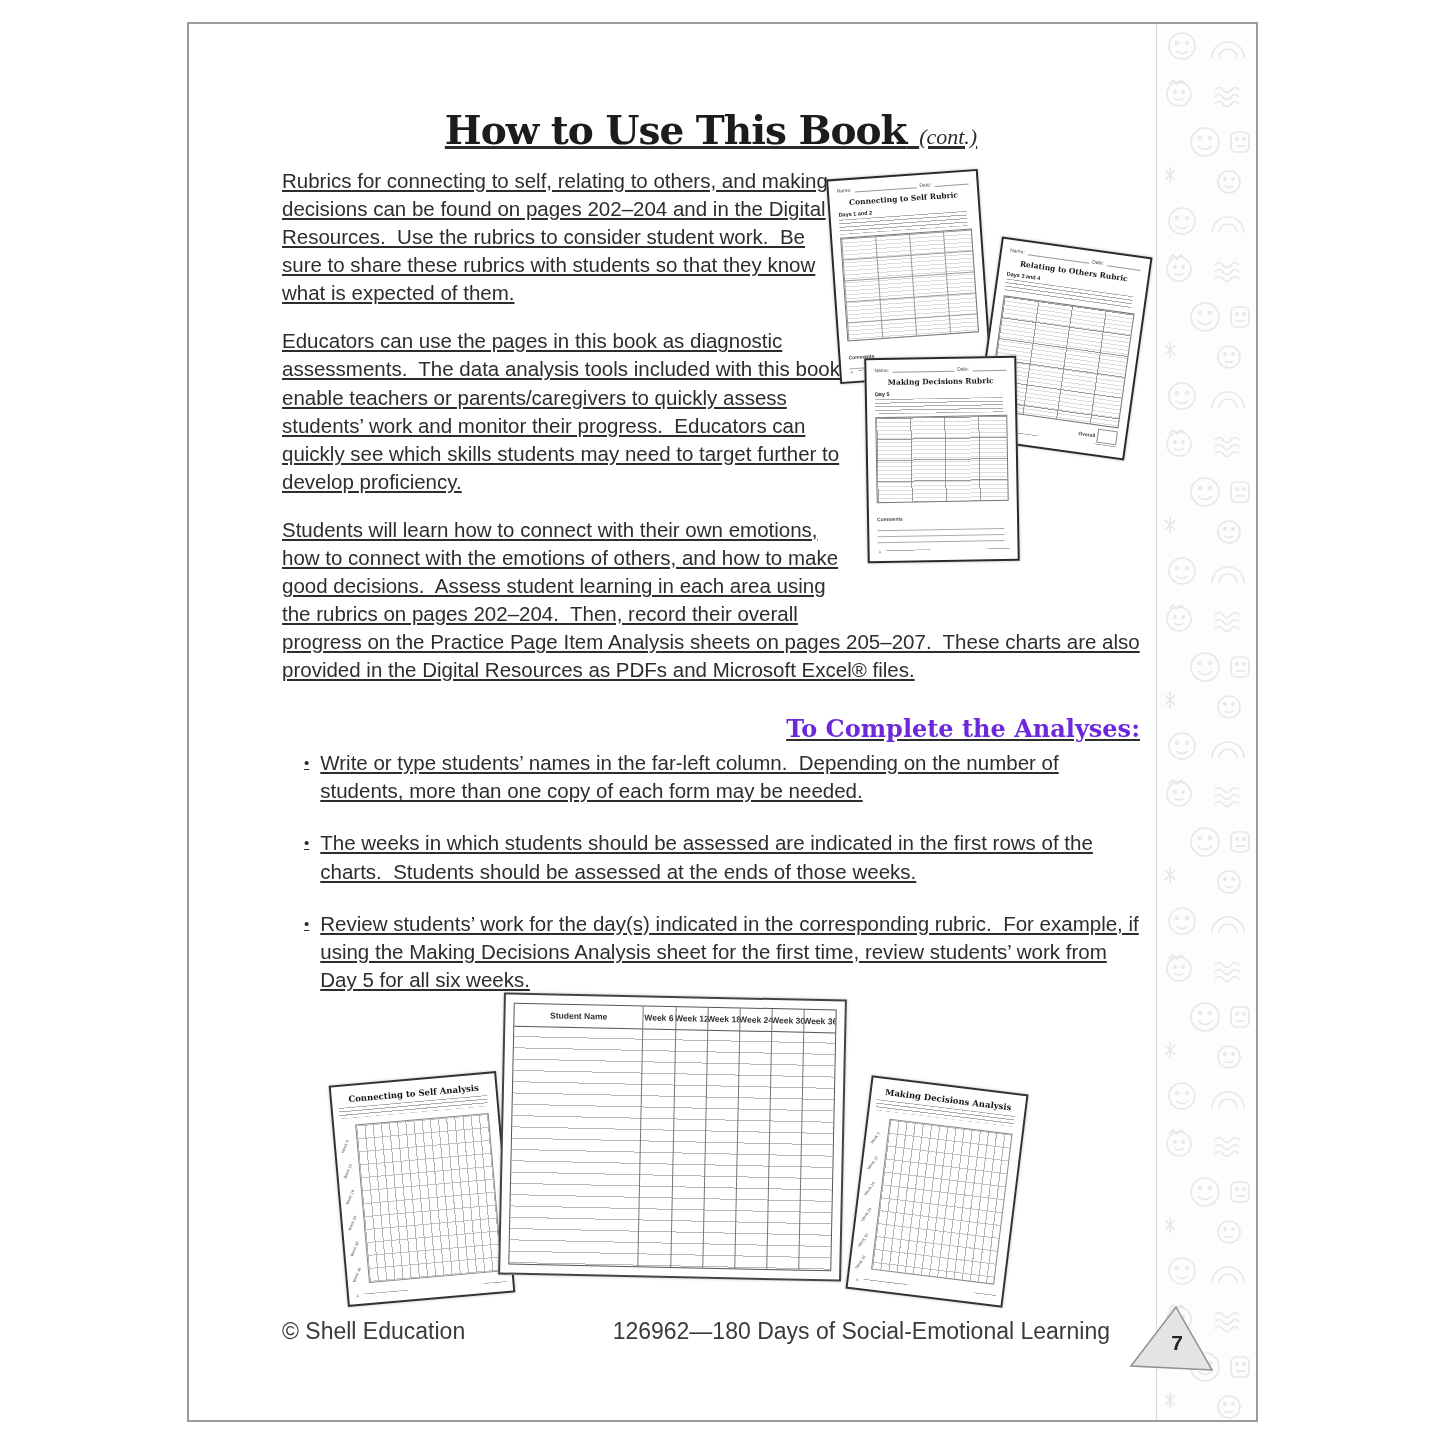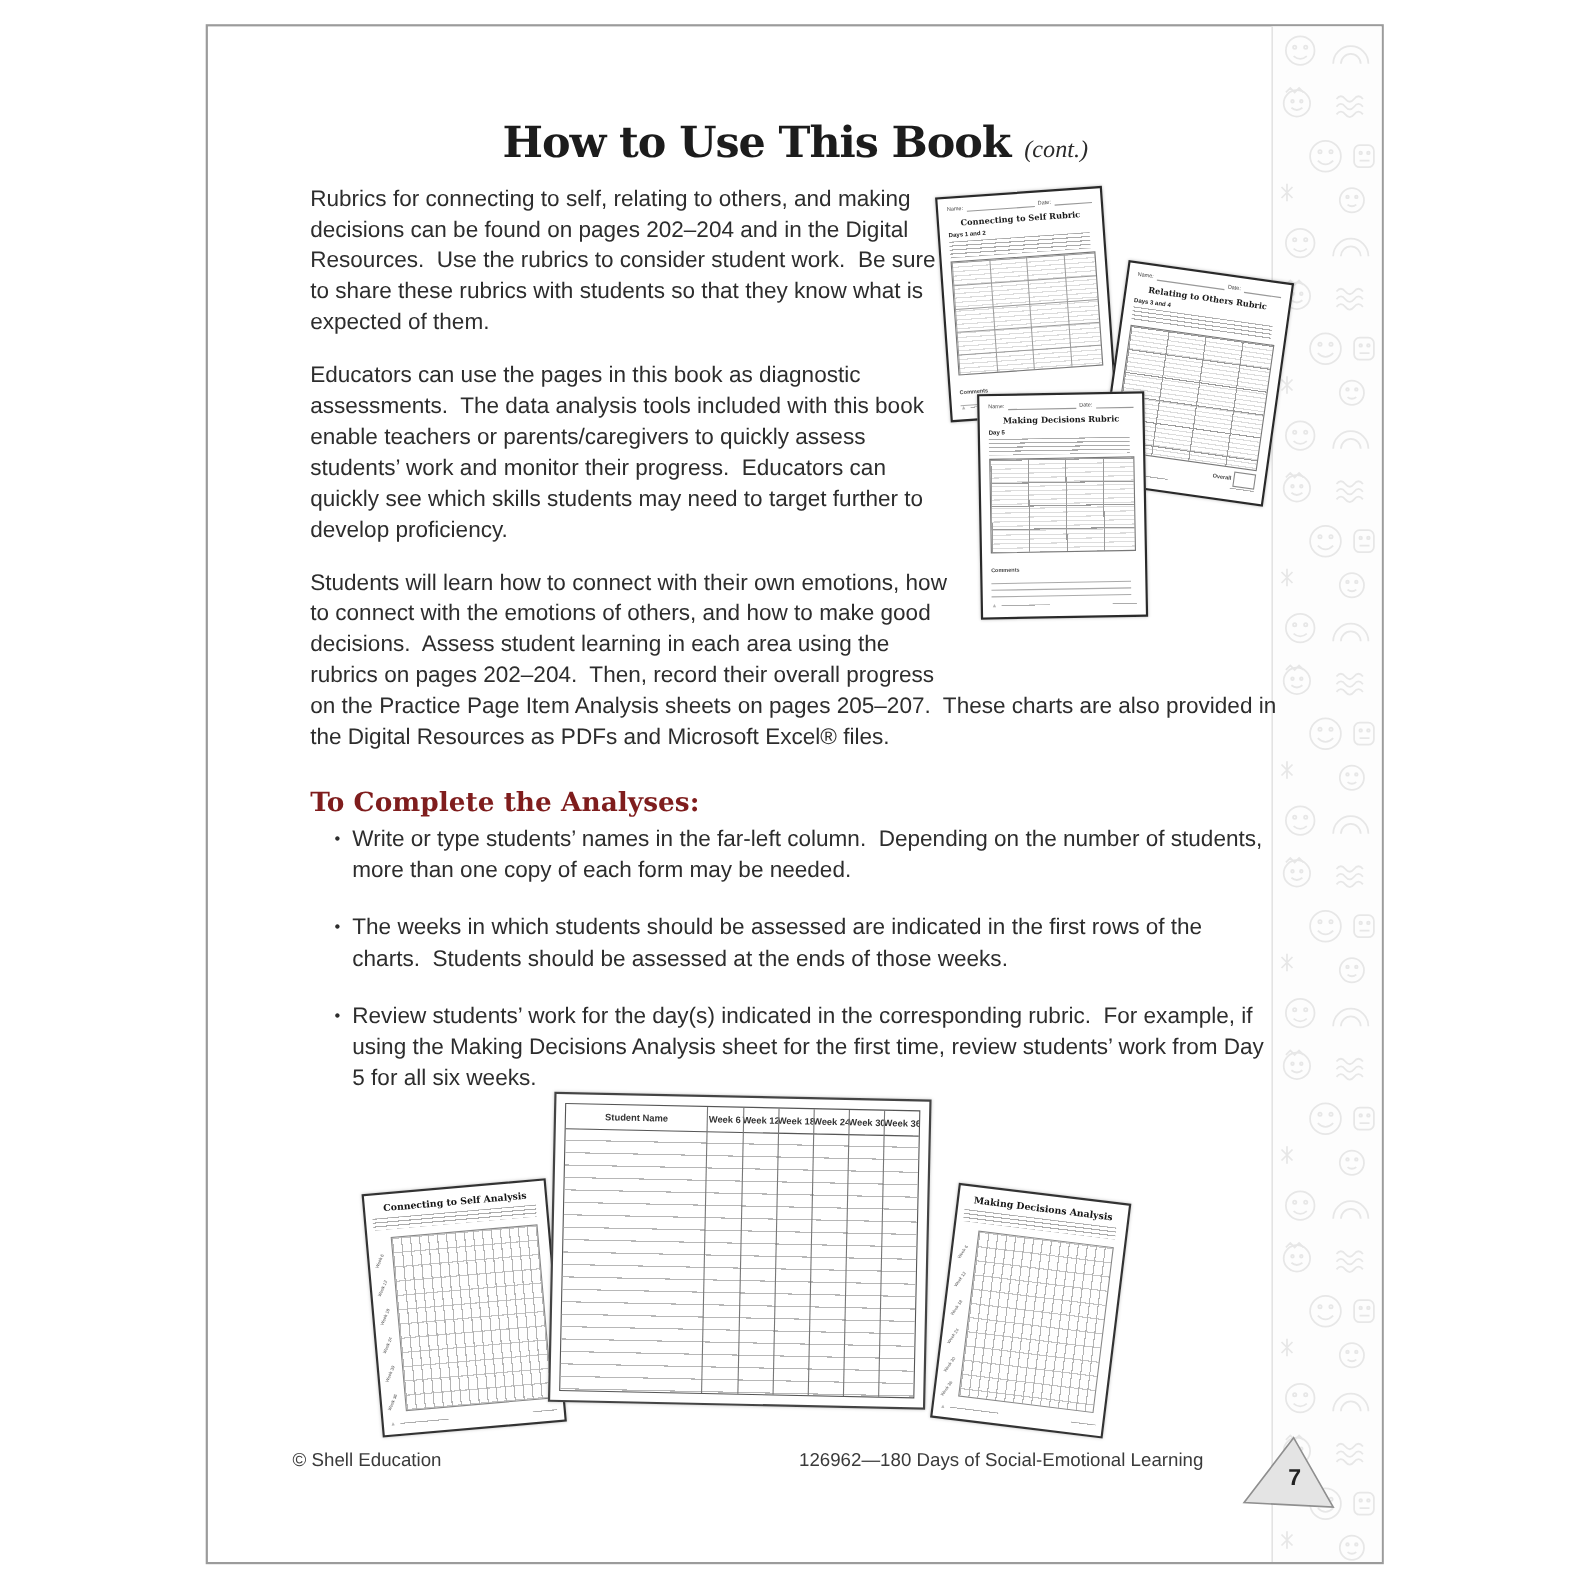--- a/index.html
+++ b/index.html
@@ -1,30 +1,30 @@
 <!DOCTYPE html>
 <html><head>
 <meta charset="utf-8">
 <style>
   html,body{margin:0;padding:0;background:#ffffff;}
   #stage{position:relative;width:1445px;height:1445px;background:#fff;overflow:hidden;
          font-family:"Liberation Sans","DejaVu Sans",sans-serif;color:#2d2d2d;}
   
   .book-page{position:absolute;left:187px;top:22px;width:1071px;height:1400px;
              box-sizing:border-box;background:#fff;border:2px solid #9b9b9b;}
-  .page-inner{position:relative;box-sizing:border-box;padding:83px 92px 0 93px;z-index:1;}
+  .page-inner{position:relative;box-sizing:border-box;padding:83px 116px 0 93px;z-index:1;text-decoration:underline;}
   h1.page-title{margin:0 0 14px 0;text-align:center;
      font-family:"DejaVu Serif","Liberation Serif",serif;font-weight:bold;
      font-size:39px;letter-spacing:-1px;color:#1c1c1c;white-space:nowrap;}
   h1 .cont{font-family:"Liberation Serif",serif;font-weight:normal;font-style:italic;
      font-size:22px;letter-spacing:0;color:#2a2a2a;}
   h2.sec{margin:26px 0 12px 0;font-family:"DejaVu Serif","Liberation Serif",serif;
      font-weight:bold;font-size:29px;letter-spacing:-0.5px;color:#1c1c1c;}
   h3.sec{margin:30px 0 0 0;font-family:"DejaVu Serif","Liberation Serif",serif;
-     font-weight:bold;font-size:24px;color:#7f1d1d;}
+     font-weight:bold;font-size:24px;color:#6d28d9;text-align:right;}
   p.body{margin:0 0 20px 0;font-size:20.5px;line-height:1.37;}
   ul.bullets{list-style:none;margin:6px 0 0 0;padding:0 0 0 22px;}
   ul.bullets li{display:flex;gap:11px;margin:0 0 24px 0;font-size:20.5px;line-height:1.37;}
   ul.bullets .dot{flex:0 0 auto;font-size:15px;line-height:1.9;color:#2d2d2d;}
   
   .rubric-stack{float:right;width:280px;height:445px;margin:-8px 0 6px 16px;position:relative;}
   .mini-page{position:absolute;box-sizing:border-box;width:152px;height:205px;background:#fff;
      border:2px solid #2a2a2a;box-shadow:0 0 3px rgba(0,0,0,.28);padding:7px 8px;
      display:flex;flex-direction:column;}
   .rub-1{left:-27px;top:15px;transform:rotate(-4deg);z-index:1;}
@@ -87,22 +87,22 @@
   .c-name{width:40%;}
   .c-wk{width:10%;}
   .ia-body{position:absolute;left:0;right:0;top:22px;bottom:0;
      background:repeating-linear-gradient(180deg,transparent 0 10.3px,#b7b7b7 10.3px 11.3px);}
   .vline{position:absolute;top:0;bottom:0;width:1px;background:#777;}
   .v1{left:40%;} .v2{left:50%;} .v3{left:60%;} .v4{left:70%;} .v5{left:80%;} .v6{left:90%;}
   
   .doodle-strip{position:absolute;right:0;top:0;bottom:0;width:99px;border-left:1px solid #d8d8d8;
      overflow:hidden;z-index:0;background:#fdfdfd;}
   
-  .page-footer{position:absolute;left:77px;top:1294px;width:828px;display:flex;
-     justify-content:space-between;font-size:17px;color:#3a3a3a;z-index:3;}
+  .page-footer{position:absolute;left:93px;top:1294px;width:828px;display:flex;
+     justify-content:space-between;font-size:23px;color:#3a3a3a;z-index:3;}
   .pg-triangle{position:absolute;left:936px;top:1278px;z-index:4;}
   .pg-triangle text{font-family:"Liberation Sans",sans-serif;font-weight:bold;font-size:21px;fill:#222;}
 </style>
 </head>
 <body>
 
 <div id="stage">
   <div class="book-page">
 
     <div class="doodle-strip">

